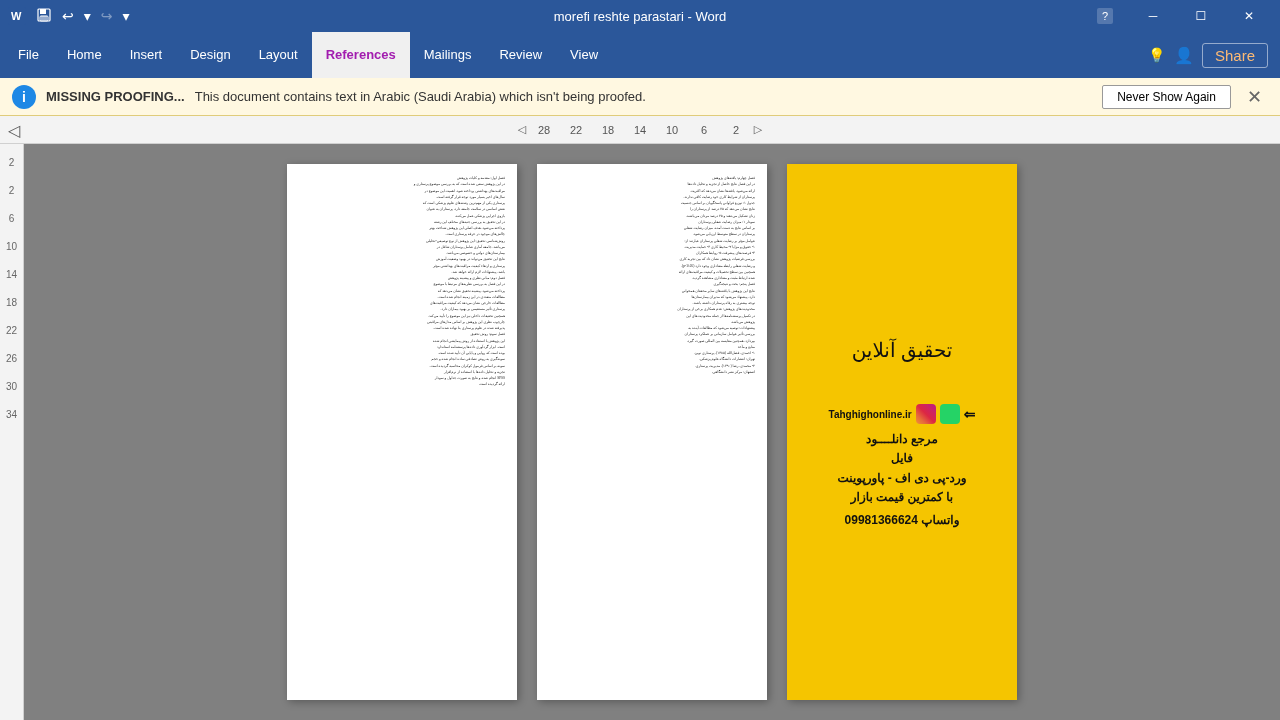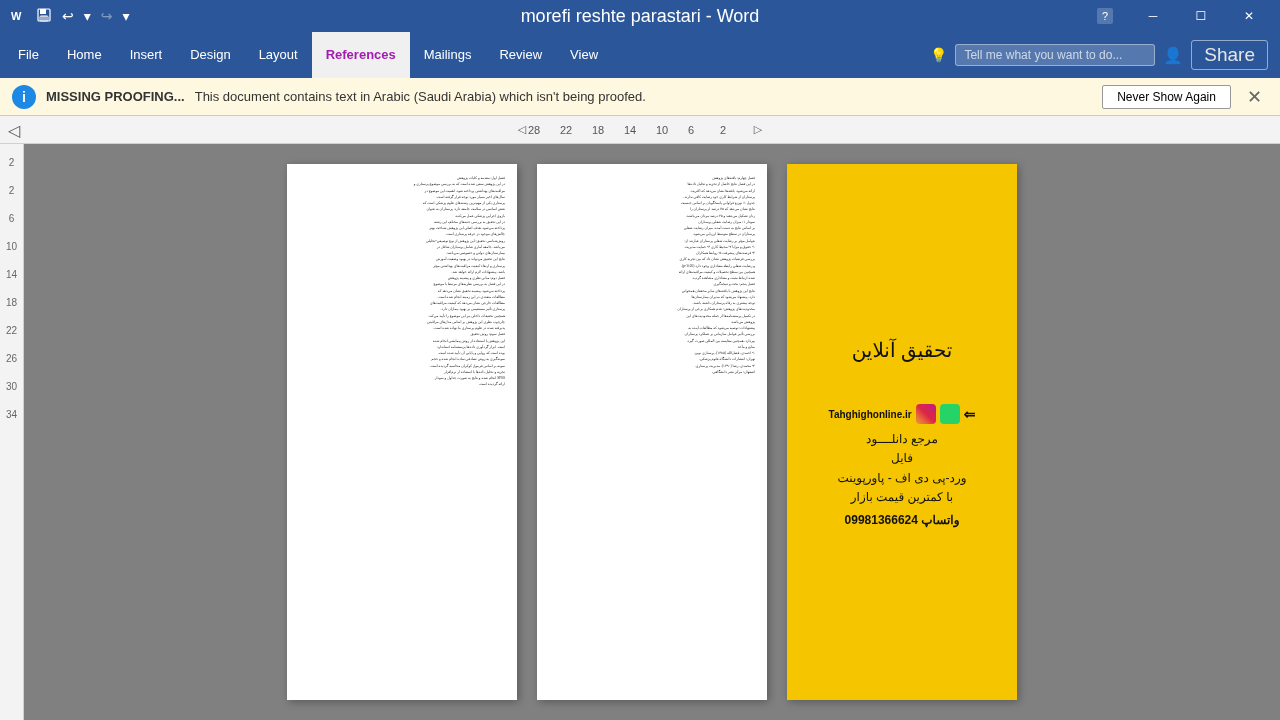--- a/index.html
+++ b/index.html
@@ -9,21 +9,21 @@
     .title-bar {
       height: 32px;
       background: #2b579a;
       display: flex;
       align-items: center;
       justify-content: space-between;
       padding: 0 8px;
       color: white;
     }
     .title-bar-left { display: flex; align-items: center; gap: 6px; }
-    .title-bar-center { position: absolute; left: 50%; transform: translateX(-50%); font-size: 18px; color: white; }
+    .title-bar-center { position: absolute; left: 50%; transform: translateX(-50%); font-size: 13px; color: white; }
     .title-bar-right { display: flex; align-items: center; gap: 2px; margin-left: auto; }
     .title-bar-btn {
       width: 46px; height: 32px;
       background: transparent; border: none; color: white; cursor: pointer;
       font-size: 12px; display: flex; align-items: center; justify-content: center;
     }
     .undo-area { display: flex; align-items: center; gap: 2px; }
     .undo-btn { background: transparent; border: none; color: white; cursor: pointer; font-size: 14px; padding: 2px 4px; }
 
     
@@ -44,21 +44,21 @@
       margin-left: auto; display: flex; align-items: center; gap: 8px; padding-right: 8px;
       color: white; font-size: 13px;
     }
     .ribbon-search input {
       background: rgba(255,255,255,0.2); border: 1px solid rgba(255,255,255,0.4);
       border-radius: 3px; color: white; padding: 3px 8px; font-size: 12px; width: 200px;
     }
     .ribbon-search input::placeholder { color: rgba(255,255,255,0.7); }
     .share-btn {
       background: transparent; border: 1px solid rgba(255,255,255,0.5);
-      color: #e5e5e5; padding: 3px 12px; border-radius: 3px; cursor: pointer; font-size: 19px;
+      color: #fdba74; padding: 3px 12px; border-radius: 3px; cursor: pointer; font-size: 15px;
     }
 
     
     .notification-bar {
       height: 38px;
       background: #fff8e1;
       border-bottom: 1px solid #e0cc7a;
       display: flex;
       align-items: center;
       padding: 0 12px;
@@ -88,21 +88,21 @@
       border-bottom: 1px solid #d0d0d0;
       display: flex;
       align-items: center;
       justify-content: center;
       position: relative;
     }
     .ruler-numbers {
       display: flex; align-items: center; gap: 0; font-size: 11px; color: #555;
       position: relative;
     }
-    .ruler-num { width: 32px; }
+    .ruler-num { width: 32px; text-align: center; }
     .ruler-arrow {
       width: 12px; height: 14px;
       display: inline-flex; align-items: center; justify-content: center;
     }
     .ruler-indicator {
       position: absolute; left: 8px; top: 50%; transform: translateY(-50%);
       cursor: pointer; color: #555;
     }
 
     
@@ -190,21 +190,21 @@
       width: 20px; height: 20px; border-radius: 4px;
       background: linear-gradient(45deg, #f09433, #e6683c, #dc2743, #cc2366, #bc1888);
       display: inline-block;
     }
     .ad-social2 {
       width: 20px; height: 20px; border-radius: 4px;
       background: #25d366; display: inline-block;
     }
     .ad-body {
       font-size: 12px;
-      font-weight: 400;
+      font-weight: 700;
       color: #111;
       text-align: center;
       direction: rtl;
       line-height: 1.6;
     }
     .ad-phone {
       font-size: 12px;
       font-weight: 800;
       color: #111;
       direction: ltr;
@@ -256,21 +256,20 @@
   <a class="ribbon-tab">Home</a>
   <a class="ribbon-tab">Insert</a>
   <a class="ribbon-tab">Design</a>
   <a class="ribbon-tab">Layout</a>
   <a class="ribbon-tab active">References</a>
   <a class="ribbon-tab">Mailings</a>
   <a class="ribbon-tab">Review</a>
   <a class="ribbon-tab">View</a>
   <div class="ribbon-search">
     <span style="font-size:14px;">💡</span>
-    <input type="text" placeholder="Tell me what you want to do..." style="">
     <span style="font-size:16px;">👤</span>
     <button class="share-btn">Share</button>
   </div>
 </div>
 
 <div class="notification-bar">
   <div class="notif-icon">i</div>
   <span class="notif-title">MISSING PROOFING...</span>
   <span class="notif-text">This document contains text in Arabic (Saudi Arabia) which isn't being proofed.</span>
   <button class="notif-btn">Never Show Again</button>

